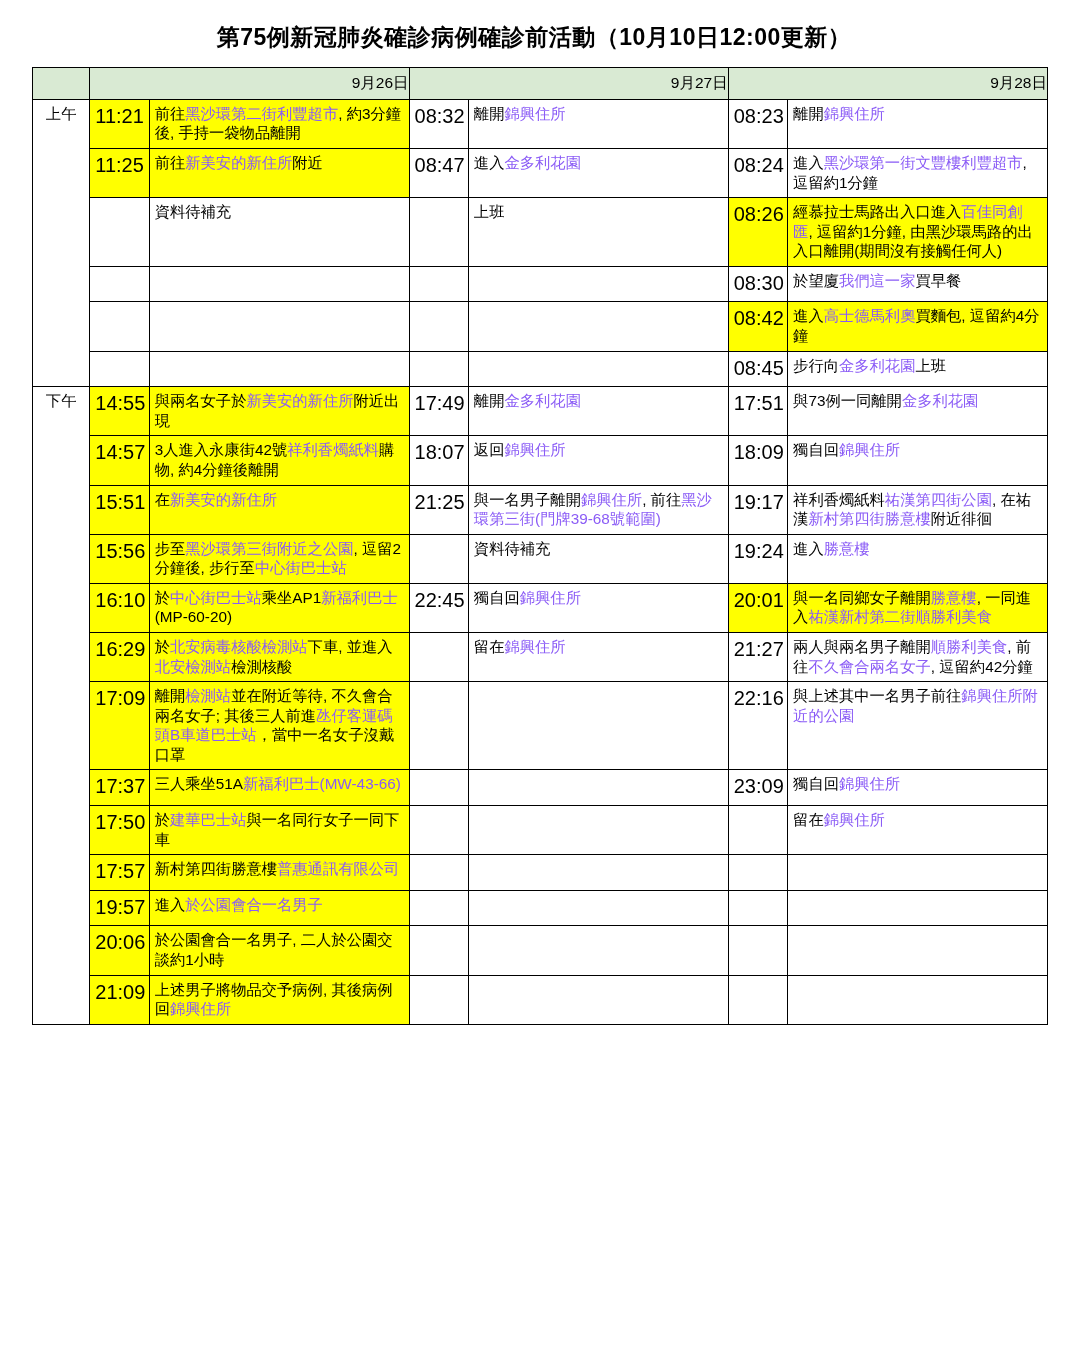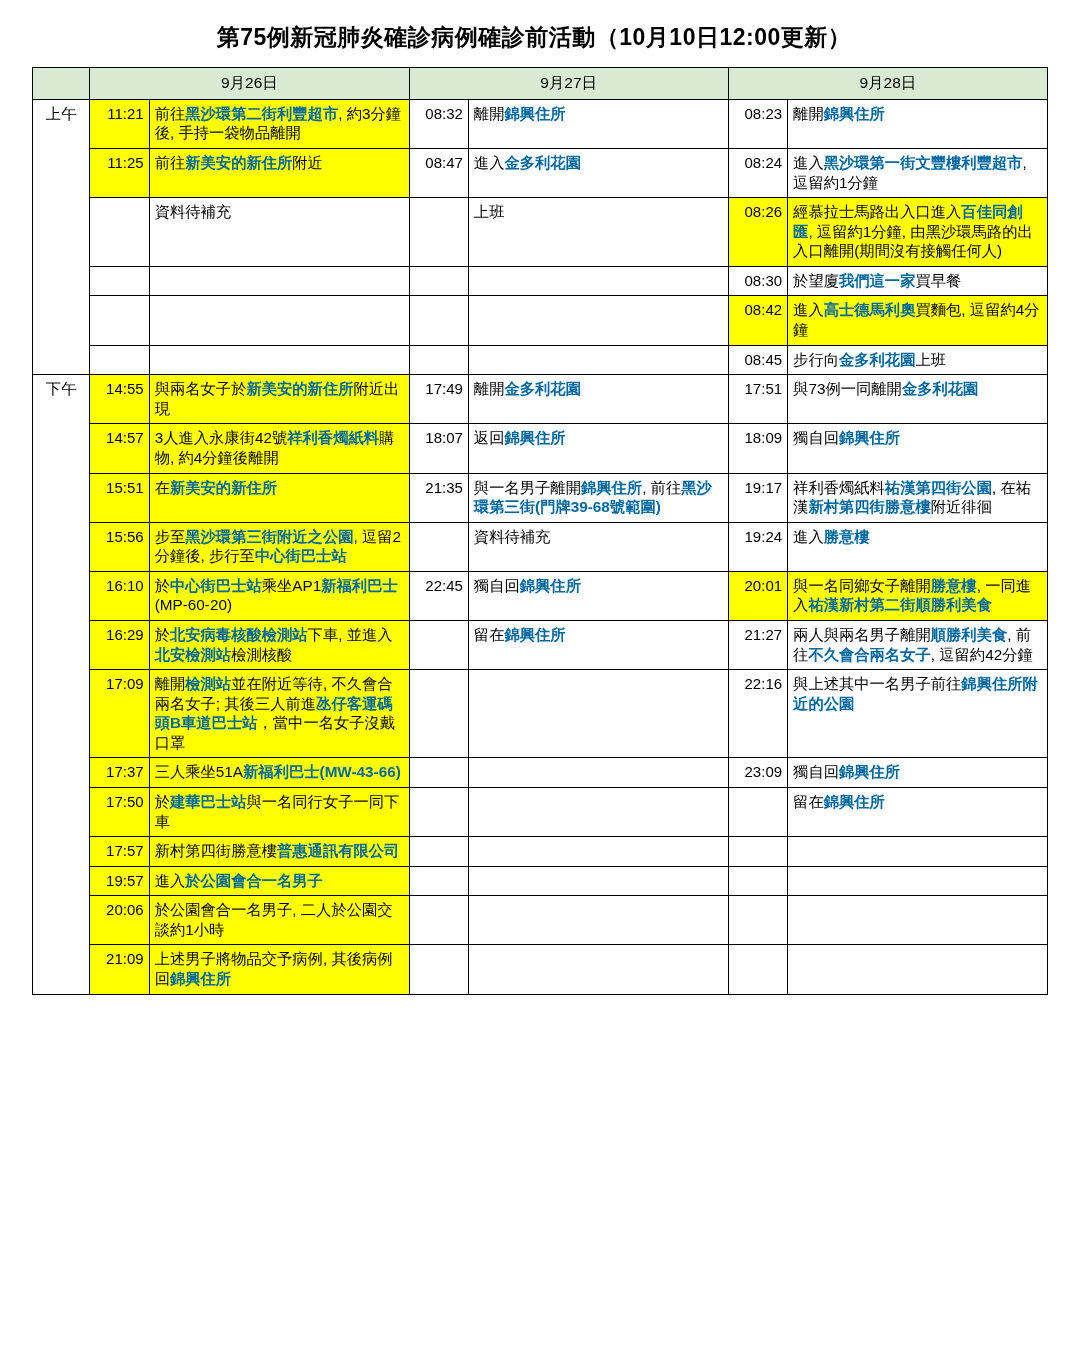--- a/index.html
+++ b/index.html
@@ -27,40 +27,40 @@
   td,th{
     border:1px solid #000;
     vertical-align:top;
     padding:4px 5px 5px 5px;
     font-size:15.3px;
     line-height:1.28;
     word-break:break-all;
   }
   thead th{
     background:#d9ead3;
-    text-align:center;
+    text-align:right;
     font-weight:normal;
     font-size:15.5px;
     padding:5px 0 6px 0;
     vertical-align:middle;
   }
   th.blank{background:#d9ead3;}
   td.period{
     text-align:center;
     vertical-align:top;
     font-size:15.3px;
     padding-top:4px;
   }
   td.time{
     text-align:right;
     white-space:nowrap;
-    font-size:15px;
+    font-size:20px;
   }
   td.hl{background:#ffff00;}
-  .red{color:#0369a1;font-weight:bold;text-align:right;}
+  .red{color:#8b5cf6;font-weight:normal;text-align:right;}
   td.empty{padding:0;}
 </style>
 </head>
 <body>
 
 <div class="page">
   <div class="title">第75例新冠肺炎確診病例確診前活動（10月10日12:00更新）</div>
 
   <table>
     <colgroup>
@@ -143,21 +143,21 @@
           <td class="time hl">14:57</td>
           <td class="hl"><span class="">3人進入永康街42號</span><span class="red">祥利香燭紙料</span><span class="">購物, 約4分鐘後離開</span></td>
           <td class="time">18:07</td>
           <td class=""><span class="">返回</span><span class="red">錦興住所</span></td>
           <td class="time">18:09</td>
           <td class=""><span class="">獨自回</span><span class="red">錦興住所</span></td>
         </tr>
         <tr>
           <td class="time hl">15:51</td>
           <td class="hl"><span class="">在</span><span class="red">新美安的新住所</span></td>
-          <td class="time">21:35</td>
+          <td class="time">21:25</td>
           <td class=""><span class="">與一名男子離開</span><span class="red">錦興住所</span><span class="">, 前往</span><span class="red">黑沙環第三街(門牌39-68號範圍)</span></td>
           <td class="time">19:17</td>
           <td class=""><span class="">祥利香燭紙料</span><span class="red">祐漢第四街公園</span><span class="">, 在祐漢</span><span class="red">新村第四街勝意樓</span><span class="">附近徘徊</span></td>
         </tr>
         <tr>
           <td class="time hl">15:56</td>
           <td class="hl"><span class="">步至</span><span class="red">黑沙環第三街附近之公園</span><span class="">, 逗留2分鐘後, 步行至</span><span class="red">中心街巴士站</span></td>
           <td class="time"></td>
           <td class=""><span class="">資料待補充</span></td>
           <td class="time">19:24</td>

